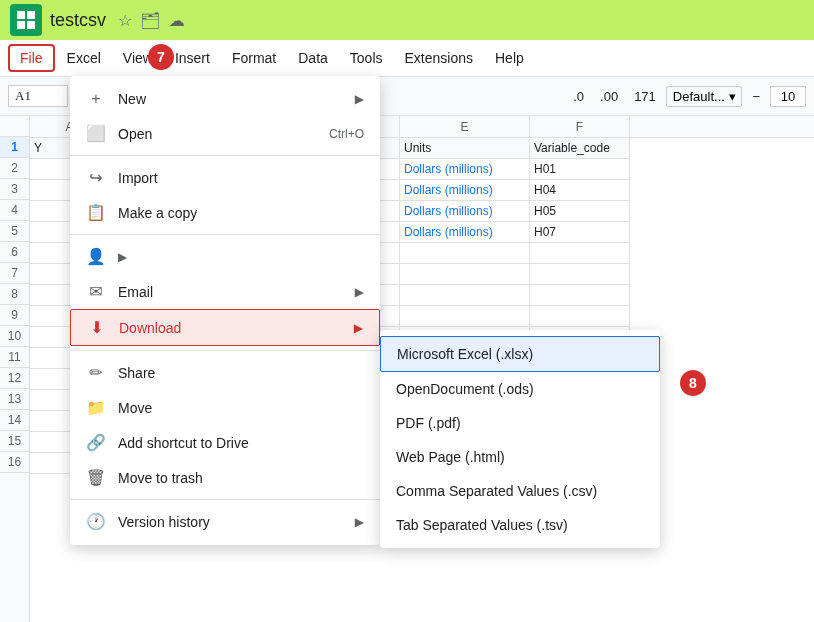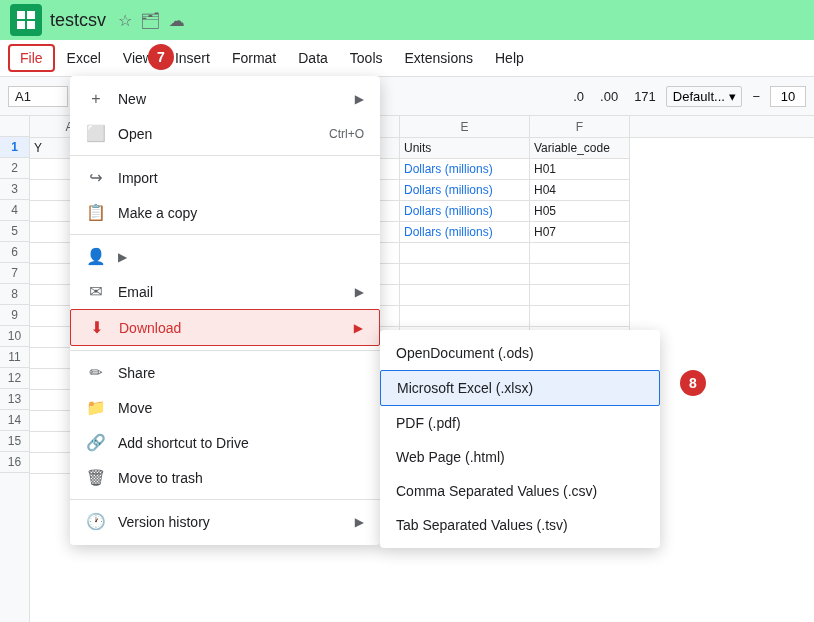--- a/index.html
+++ b/index.html
@@ -12,21 +12,21 @@
       background: #fff;
     }
 
     
     .top-bar {
       display: flex;
       align-items: center;
       height: 40px;
       padding: 0 10px;
       gap: 8px;
-      background: #86efac;
+      background: #bef264;
     }
 
     .app-icon {
       width: 32px; height: 32px;
       background: #0f9d58;
       border-radius: 4px;
       display: flex; align-items: center; justify-content: center;
     }
     .app-icon-inner {
       width: 18px; height: 18px;
@@ -86,20 +86,21 @@
       border-bottom: 1px solid #e0e0e0;
     }
 
     
     .cell-ref {
       width: 60px;
       padding: 2px 6px;
       border: 1px solid #ccc;
       font-size: 13px;
       color: #202124;
+      font-family: Liberation Serif, serif;
     }
 
     
     .spreadsheet-area {
       display: flex;
       height: calc(622px - 116px);
     }
 
     .row-headers {
       width: 30px;
@@ -536,22 +537,22 @@
     </div>
     <div class="file-menu-divider"></div>
     <div class="file-menu-item">
       <span class="item-icon">🕐</span>
       <span class="item-label">Version history</span>
       <span class="item-arrow">▶</span>
     </div>
   </div>
 
   <div class="download-submenu">
+    <div class="submenu-item highlighted">Microsoft Excel (.xlsx)</div>
     <div class="submenu-item">OpenDocument (.ods)</div>
-    <div class="submenu-item highlighted">Microsoft Excel (.xlsx)</div>
     <div class="submenu-item">PDF (.pdf)</div>
     <div class="submenu-item">Web Page (.html)</div>
     <div class="submenu-item">Comma Separated Values (.csv)</div>
     <div class="submenu-item">Tab Separated Values (.tsv)</div>
   </div>
 
   <div class="badge" style="top: 44px; left: 148px;">7</div>
 
   <div class="badge" style="top: 335px; left: 338px;">7</div>
 

